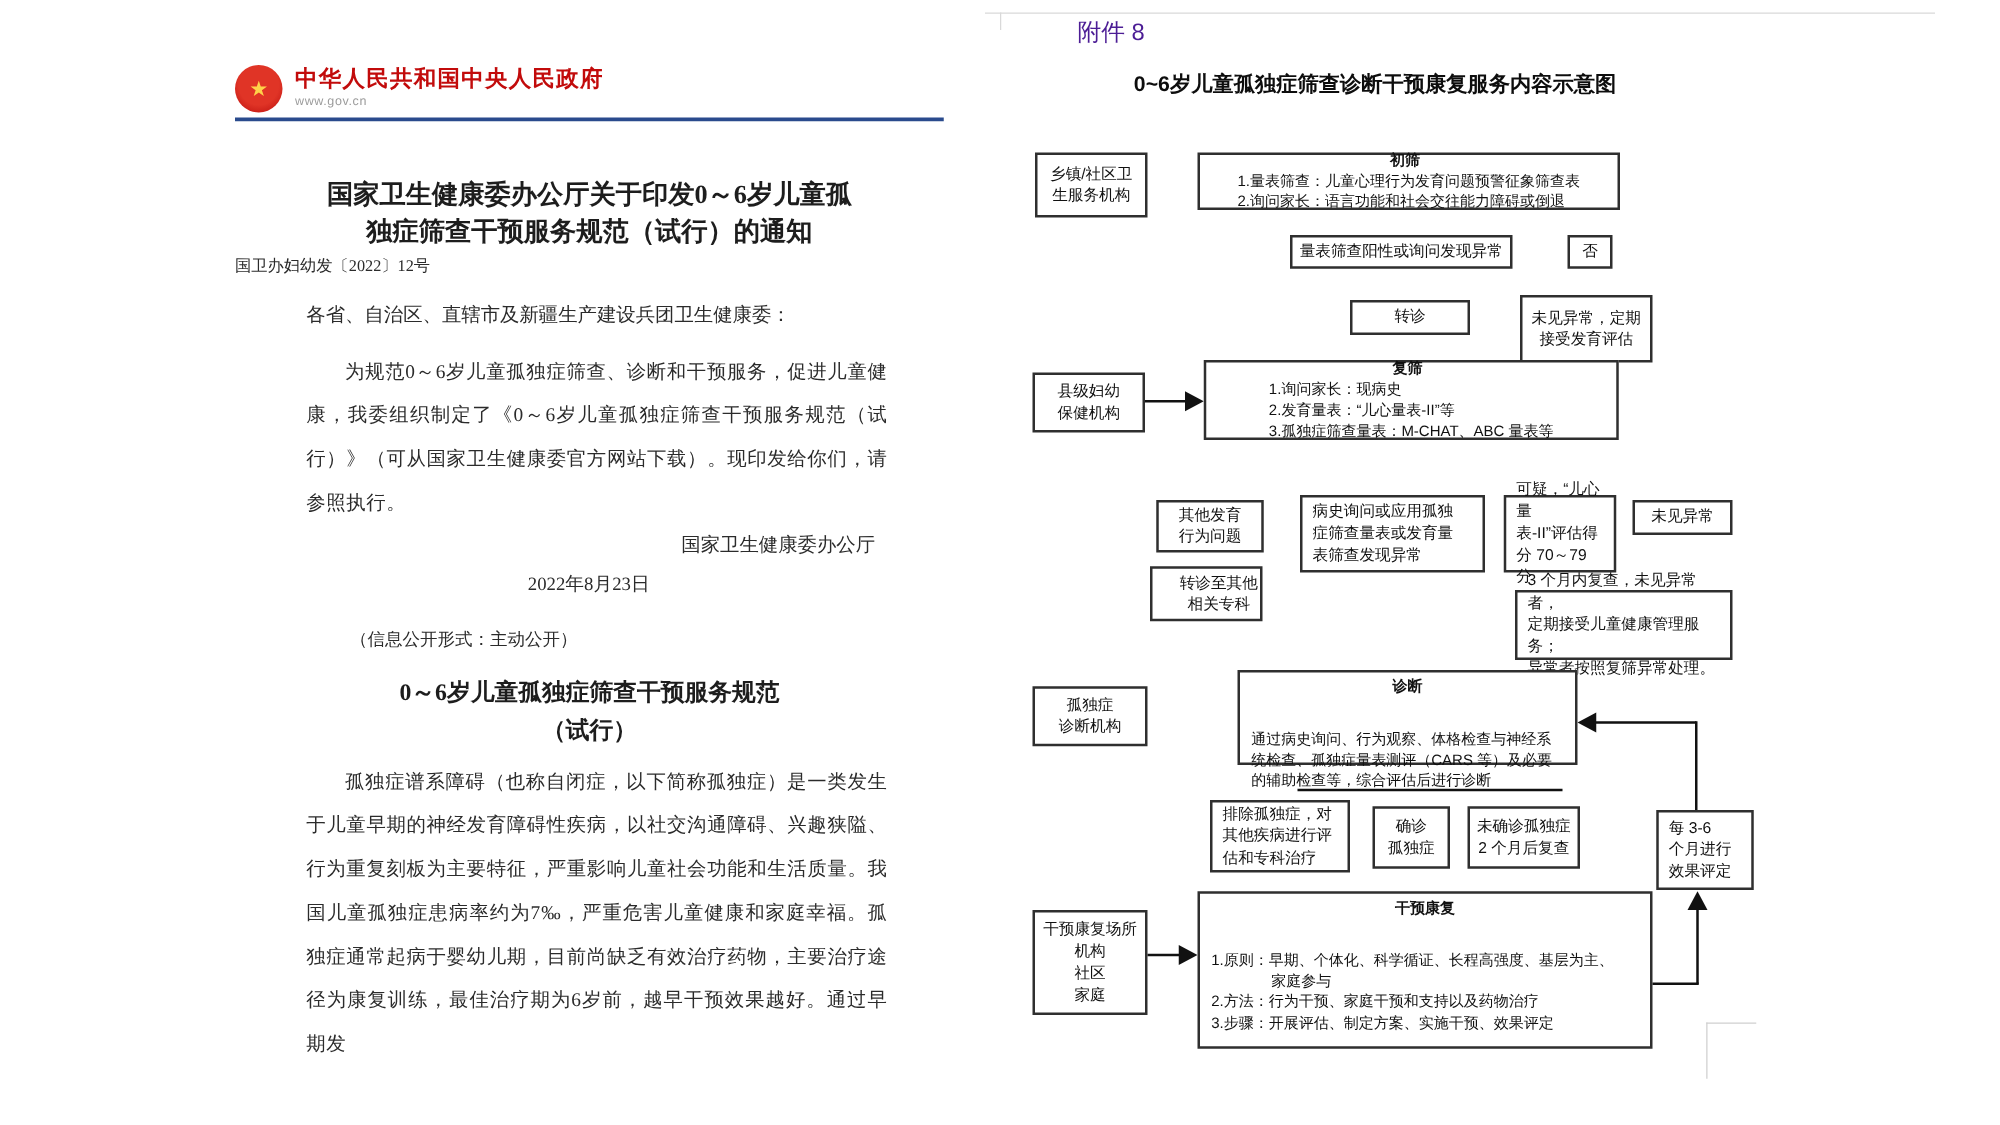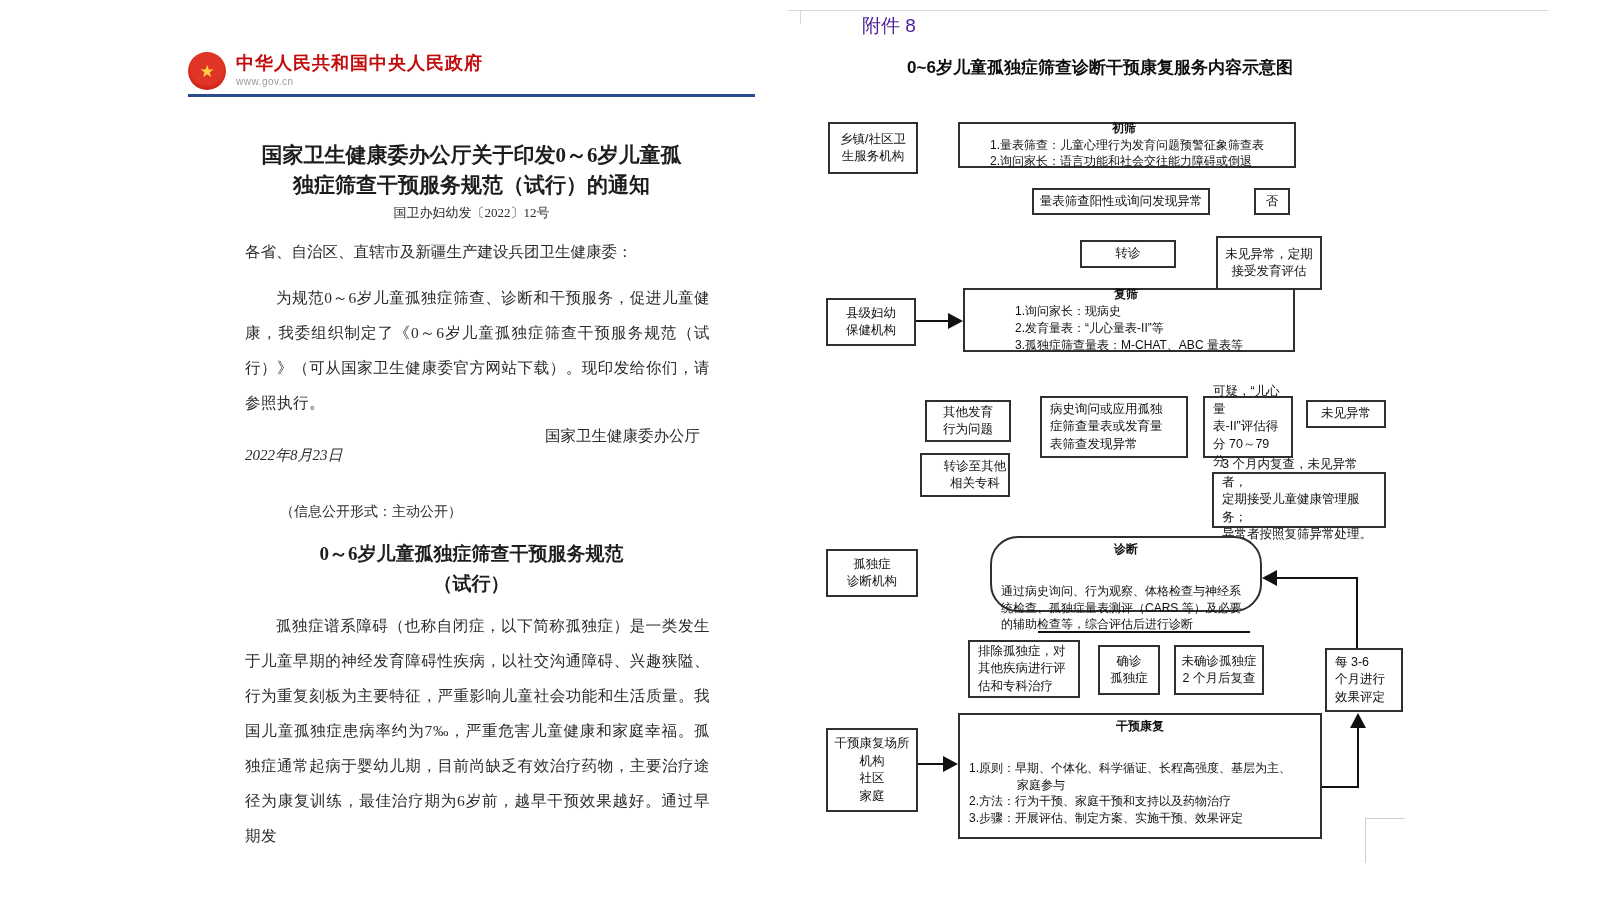--- a/index.html
+++ b/index.html
@@ -12,26 +12,26 @@
   .masthead{position:absolute;left:0;top:0;display:flex;align-items:flex-start;gap:10px;}
   .emblem{width:38px;height:38px;border-radius:50%;background:radial-gradient(circle at 50% 42%,#e03426 55%,#b60b0b);
           display:flex;align-items:center;justify-content:center;flex:0 0 auto;}
   .emblem span{color:#ffd24a;font-size:17px;line-height:1;}
   .site-name{color:#c20b0b;font-weight:bold;font-size:18px;letter-spacing:1px;line-height:22px;}
   .site-url{color:#9b9b9b;font-size:10px;margin-top:2px;letter-spacing:.5px;}
   .blue-rule{position:absolute;left:0;top:42px;width:567px;height:3px;background:#2a4b8d;}
   .serif{font-family:"Liberation Serif","DejaVu Serif",serif;}
   .doc-title{position:absolute;left:0;top:88px;width:567px;text-align:center;font-size:21px;font-weight:600;
              line-height:30px;color:#1d1d1d;}
-  .doc-number{position:absolute;left:0;top:152px;width:567px;text-align:center;font-size:13px;color:#2b2b2b;}
+  .doc-number{position:absolute;left:0;top:152px;width:567px;font-size:13px;color:#2b2b2b;}
   .salutation{position:absolute;left:57px;top:190px;width:475px;font-size:15.5px;color:#2b2b2b;}
   .para{font-size:15.5px;line-height:35px;color:#2b2b2b;text-align:justify;text-indent:2em;letter-spacing:.5px;}
   .para1{position:absolute;left:57px;top:228px;width:465px;}
   .sig{position:absolute;left:57px;top:374px;width:455px;text-align:right;font-size:15.5px;color:#2b2b2b;}
-  .date{position:absolute;left:57px;top:394px;width:452px;text-align:left;font-size:15px;color:#2b2b2b;font-style:italic;}
+  .date{position:absolute;left:57px;top:406px;width:452px;text-align:center;font-size:15px;color:#2b2b2b;}
   .disclosure{position:absolute;left:92px;top:451px;width:465px;font-size:14px;color:#2b2b2b;}
   .reg-title{position:absolute;left:0;top:489px;width:567px;text-align:center;font-size:19px;font-weight:700;color:#1d1d1d;}
   .reg-subtitle{position:absolute;left:0;top:519px;width:567px;text-align:center;font-size:19px;font-weight:700;color:#1d1d1d;}
   .para2{position:absolute;left:57px;top:556px;width:465px;}
 
   
   .page-rule-h{position:absolute;left:788px;top:10px;width:760px;height:1px;background:#d9d9d9;}
   .page-rule-v{position:absolute;left:800px;top:10px;width:1px;height:14px;background:#d9d9d9;}
   .attachment{position:absolute;left:862px;top:13px;font-size:19px;color:#4c1d95;}
   .diagram-title{position:absolute;left:860px;top:56px;width:480px;text-align:center;font-size:17px;font-weight:700;color:#0d0d0d;}
@@ -128,21 +128,21 @@
   <div class="b" style="left:1306px;top:400px;width:80px;height:28px;">未见异常</div>
 
   <div class="b pre" style="left:920px;top:453px;width:90px;height:44px;padding-left:20px;">转诊至其他
 相关专科</div>
   <div class="b pre left" style="left:1212px;top:472px;width:174px;height:56px;">3 个月内复查，未见异常者，
 定期接受儿童健康管理服务；
 异常者按照复筛异常处理。</div>
 
   <div class="b pre" style="left:826px;top:549px;width:92px;height:48px;">孤独症
 诊断机构</div>
-  <div class="b col" style="left:990px;top:536px;width:272px;height:76px;font-size:12px;border-radius:28px;">
+  <div class="b col" style="left:990px;top:536px;width:272px;height:76px;font-size:12px;">
     <span class="hd">诊断</span>
     <span class="txt">通过病史询问、行为观察、体格检查与神经系统检查、孤独症量表测评（CARS 等）及必要的辅助检查等，综合评估后进行诊断</span>
   </div>
   <div class="hline" style="left:1038px;top:631px;width:212px;"></div>
 
   <div class="arr-l" style="left:1262px;top:570px;"></div>
   <div class="hline" style="left:1275px;top:577px;width:82px;"></div>
   <div class="vline" style="left:1356px;top:577px;height:73px;"></div>
 
   <div class="b pre left" style="left:968px;top:640px;width:112px;height:58px;">排除孤独症，对

